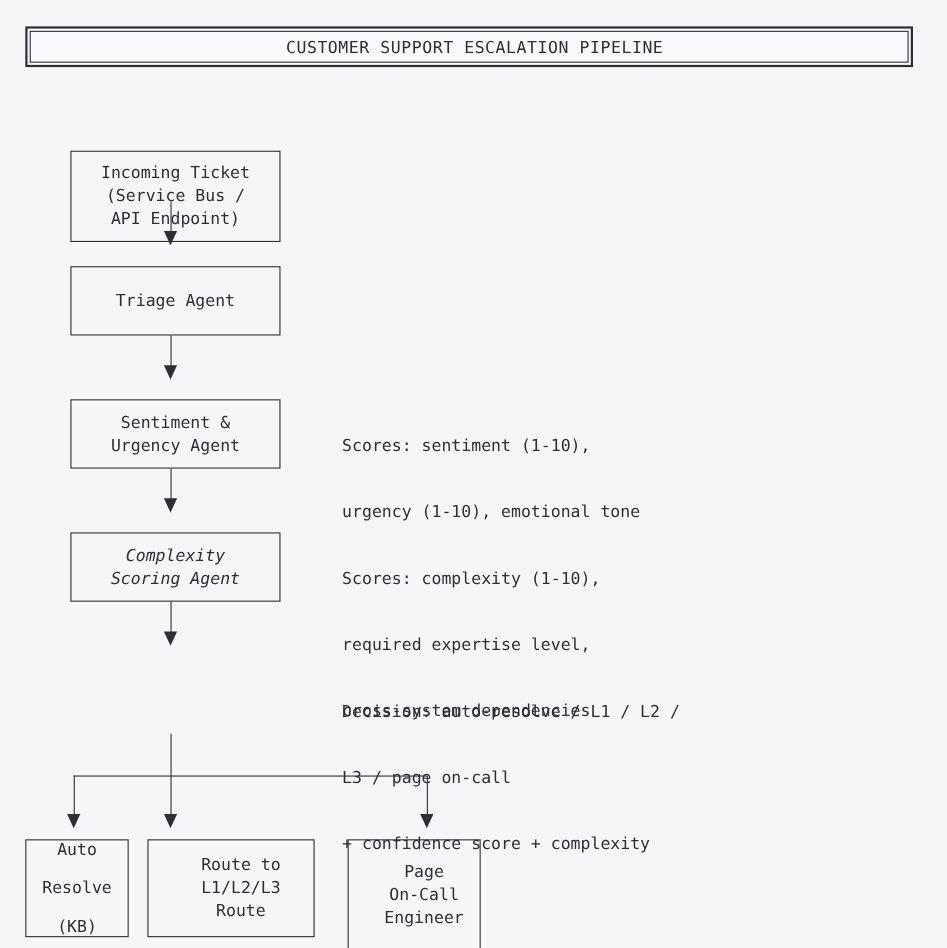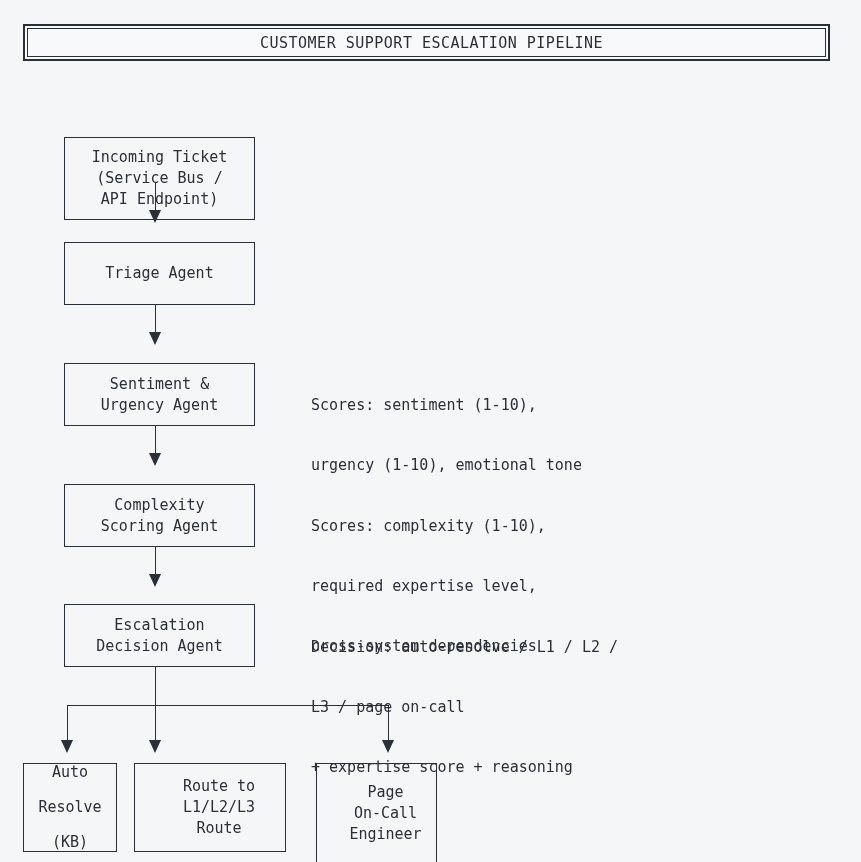--- a/index.html
+++ b/index.html
@@ -136,43 +136,39 @@
   </div>
 
   <div class="annotation" style="top:355px;">
     <span class="aline">Scores: sentiment (1-10),</span>
     <span class="aline">urgency (1-10), emotional tone</span>
   </div>
 
   <div class="vline" style="left:155px; top:426px; height:28px;"></div>
   <div class="arrowhead" style="left:148.5px; top:453px;"></div>
 
-  <div class="node" style="left:64px; top:484px; width:191px; height:63px;">
+  <div class="node" style="left:64px; top:484px; width:191px; height:63px;font-style:italic;">
     <span class="line">Complexity</span>
     <span class="line">Scoring Agent</span>
   </div>
 
   <div class="annotation" style="top:476px;">
     <span class="aline">Scores: complexity (1-10),</span>
     <span class="aline">required expertise level,</span>
     <span class="aline">cross-system dependencies</span>
   </div>
 
   <div class="vline" style="left:155px; top:547px; height:28px;"></div>
   <div class="arrowhead" style="left:148.5px; top:574px;"></div>
 
-  <div class="node" style="left:64px; top:604px; width:191px; height:63px;">
-    <span class="line">Escalation</span>
-    <span class="line">Decision Agent</span>
-  </div>
 
   <div class="annotation" style="top:597px;">
     <span class="aline">Decision: auto-resolve / L1 / L2 /</span>
     <span class="aline">L3 / page on-call</span>
-    <span class="aline">+ expertise score + reasoning</span>
+    <span class="aline">+ confidence score + complexity</span>
   </div>
 
   <div class="vline" style="left:155px; top:667px; height:75px;"></div>
 
   <div class="hline" style="left:67px; top:705px; width:321px;"></div>
 
   <div class="vline" style="left:67px; top:705px; height:37px;"></div>
 
   <div class="vline" style="left:388px; top:705px; height:37px;"></div>
 

